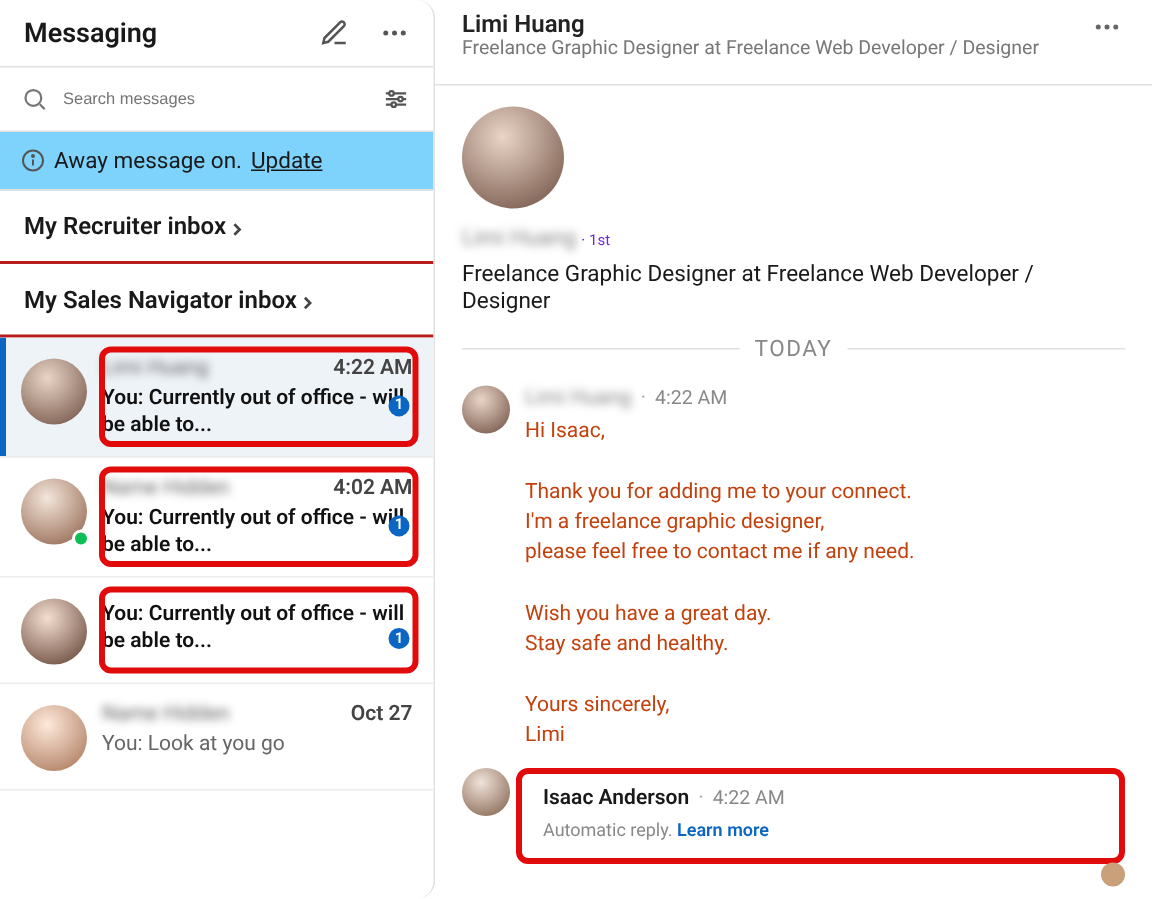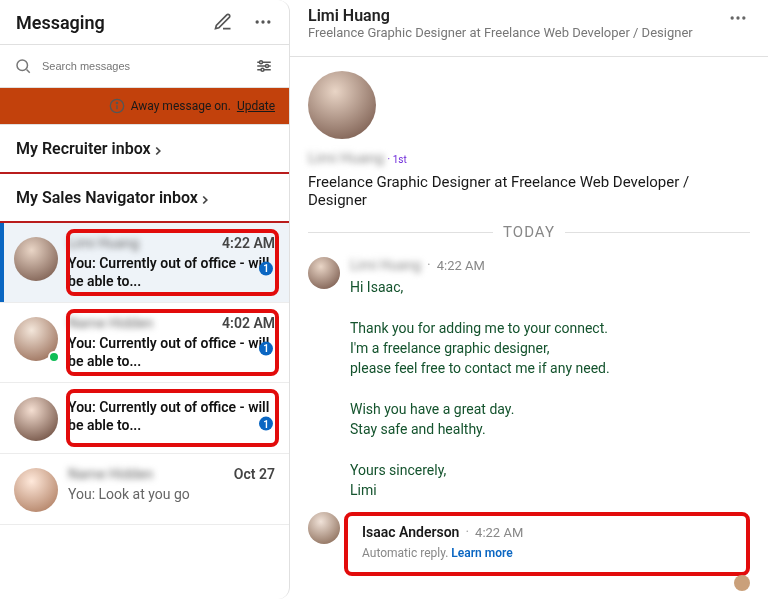--- a/index.html
+++ b/index.html
@@ -36,26 +36,25 @@
   .icon-btn svg { display: block; }
   .search-row {
     display: flex; align-items: center; gap: 10px;
     padding: 10px 14px; border-bottom: 1px solid #e0e0e0;
   }
   .search-row input {
     border: none; flex: 1; font-size: 11px; color: #666; outline: none;
     background: transparent;
   }
   .away-banner {
-    background: #c2410c;
+    background: #7dd3fc;
     border-bottom: 1px solid #e0e0e0;
     padding: 10px 14px;
     display: flex; align-items: center; gap: 6px;
-    font-size: 12px;
-    justify-content: flex-end;
+    font-size: 15px;
   }
   .away-banner .update { text-decoration: underline; cursor: pointer; }
   .collapsible {
     padding: 14px 16px;
     border-bottom: 2px solid #b91c1c;
     font-size: 16px; font-weight: 600;
     display: flex; align-items: flex-end; gap: 0;
     cursor: pointer;
   }
   .thread-list { flex: 1; overflow: hidden; }
@@ -121,21 +120,21 @@
   .msg {
     display: flex; gap: 10px; padding: 6px 0; position: relative;
   }
   .msg .avatar { width: 32px; height: 32px; }
   .msg-body { flex: 1; }
   .msg-head { display: flex; align-items: baseline; gap: 6px; font-size: 14px; margin-bottom: 4px; }
   .msg-head .mname { font-weight: 600; }
   .msg-head .mname.blur { filter: blur(3px); color: #888; font-weight: 400; }
   .msg-head .sep { color: #aaa; }
   .msg-head .mtime { color: #888; font-size: 13px; }
-  .msg-text { font-size: 14px; line-height: 1.45; color: #14532d; white-space: pre-line; }
+  .msg-text { font-size: 14px; line-height: 1.45; color: #c2410c; white-space: pre-line; }
   .auto-reply-box {
     position: relative;
   }
   .auto-reply-hl {
     border: 4px solid #e20b0b;
     border-radius: 8px;
     padding: 10px 14px 12px 14px;
     margin-left: -6px;
   }
   .auto-reply-box .tag { font-size: 12px; color: #888; margin-top: 6px; }

